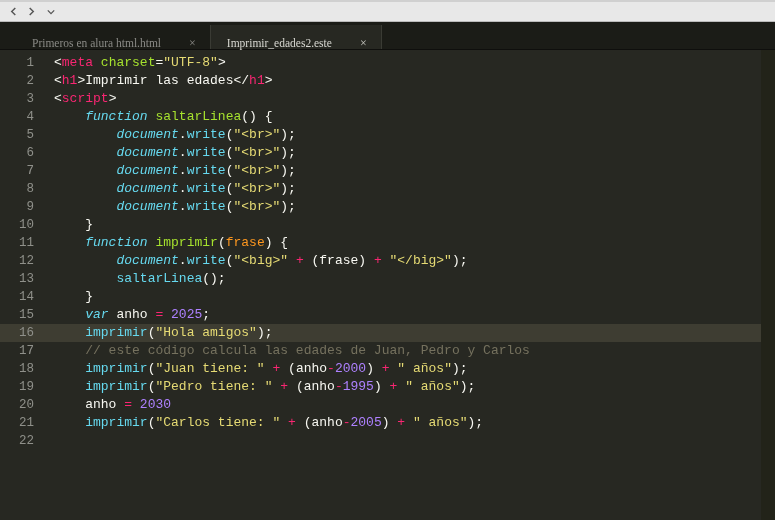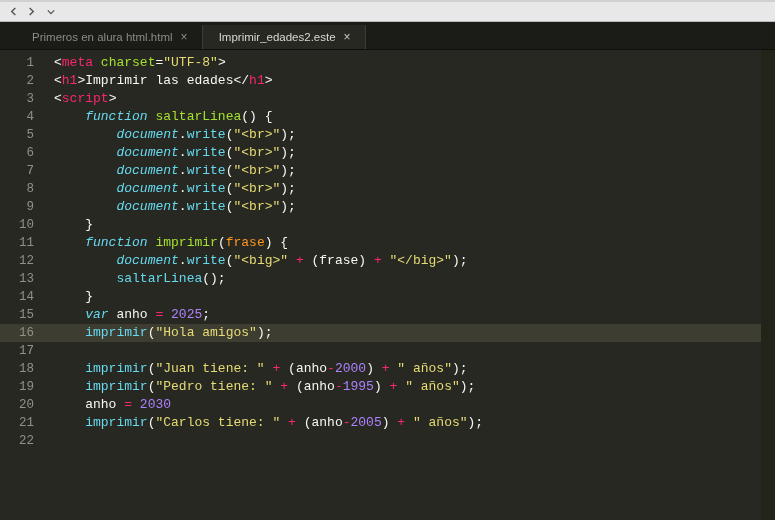--- a/index.html
+++ b/index.html
@@ -31,28 +31,28 @@
     background: #1b1c17;
     display: flex;
     align-items: flex-end;
     padding-left: 16px;
     border-bottom: 1px solid #0f0f0d;
   }
   .tab {
     height: 24px;
     padding: 0 14px 0 16px;
     display: flex;
-    align-items: center;
-    font-family: Liberation Sans, sans-serif;
+    align-items: flex-end;
+    font-family: Liberation Serif, serif;
     font-size: 11.5px;
     color: #8a8a86;
     background: #1b1c17;
     border-right: 1px solid #3a3b34;
     position: relative;
-    gap: 8px;
+    gap: 28px;
   }
   .tab.active {
     background: #272822;
     color: #d8d8d2;
   }
   .tab .close {
     font-size: 12px;
     color: #8a8a86;
     line-height: 1;
   }
@@ -178,21 +178,21 @@
       <div class="code-line"><span class="c-white">        </span><span class="c-blue">document</span><span class="c-white">.</span><span class="c-blue-n">write</span><span class="c-white">(</span><span class="c-yellow">"&lt;br&gt;"</span><span class="c-white">);</span></div>
       <div class="code-line"><span class="c-white">        </span><span class="c-blue">document</span><span class="c-white">.</span><span class="c-blue-n">write</span><span class="c-white">(</span><span class="c-yellow">"&lt;br&gt;"</span><span class="c-white">);</span></div>
       <div class="code-line"><span class="c-white">        </span><span class="c-blue">document</span><span class="c-white">.</span><span class="c-blue-n">write</span><span class="c-white">(</span><span class="c-yellow">"&lt;br&gt;"</span><span class="c-white">);</span></div>
       <div class="code-line"><span class="c-white">    </span><span class="c-white">}</span></div>
       <div class="code-line"><span class="c-white">    </span><span class="c-blue">function</span><span class="c-white"> </span><span class="c-green">imprimir</span><span class="c-white">(</span><span class="c-orange">frase</span><span class="c-white">) {</span></div>
       <div class="code-line"><span class="c-white">        </span><span class="c-blue">document</span><span class="c-white">.</span><span class="c-blue-n">write</span><span class="c-white">(</span><span class="c-yellow">"&lt;big&gt;"</span><span class="c-red"> + </span><span class="c-white">(frase)</span><span class="c-red"> + </span><span class="c-yellow">"&lt;/big&gt;"</span><span class="c-white">);</span></div>
       <div class="code-line"><span class="c-white">        </span><span class="c-blue-n">saltarLinea</span><span class="c-white">();</span></div>
       <div class="code-line"><span class="c-white">    </span><span class="c-white">}</span></div>
       <div class="code-line"><span class="c-white">    </span><span class="c-blue">var</span><span class="c-white"> anho </span><span class="c-red">=</span><span class="c-white"> </span><span class="c-purple">2025</span><span class="c-white">;</span></div>
       <div class="code-line highlight"><span class="c-white">    </span><span class="c-blue-n">imprimir</span><span class="c-white">(</span><span class="c-yellow">"Hola amigos"</span><span class="c-white">);</span></div>
-      <div class="code-line"><span class="c-white">    </span></div>
+      <div class="code-line"><span class="c-white">    </span><span class="c-comment">// este código calcula las edades de Juan, Pedro y Carlos</span></div>
       <div class="code-line"><span class="c-white">    </span><span class="c-blue-n">imprimir</span><span class="c-white">(</span><span class="c-yellow">"Juan tiene: "</span><span class="c-red"> + </span><span class="c-white">(anho</span><span class="c-red">-</span><span class="c-purple">2000</span><span class="c-white">)</span><span class="c-red"> + </span><span class="c-yellow">" años"</span><span class="c-white">);</span></div>
       <div class="code-line"><span class="c-white">    </span><span class="c-blue-n">imprimir</span><span class="c-white">(</span><span class="c-yellow">"Pedro tiene: "</span><span class="c-red"> + </span><span class="c-white">(anho</span><span class="c-red">-</span><span class="c-purple">1995</span><span class="c-white">)</span><span class="c-red"> + </span><span class="c-yellow">" años"</span><span class="c-white">);</span></div>
       <div class="code-line"><span class="c-white">    </span><span class="c-white">anho </span><span class="c-red">=</span><span class="c-white"> </span><span class="c-purple">2030</span></div>
       <div class="code-line"><span class="c-white">    </span><span class="c-blue-n">imprimir</span><span class="c-white">(</span><span class="c-yellow">"Carlos tiene: "</span><span class="c-red"> + </span><span class="c-white">(anho</span><span class="c-red">-</span><span class="c-purple">2005</span><span class="c-white">)</span><span class="c-red"> + </span><span class="c-yellow">" años"</span><span class="c-white">);</span></div>
     </div>
   <div class="minimap"></div>
 </div>
 
 
 line(22,[span('c-white',C.l22.tokens[0]),span('c-red',C.l22.tokens[1]),span('c-white',C.l22.tokens[2])]);

